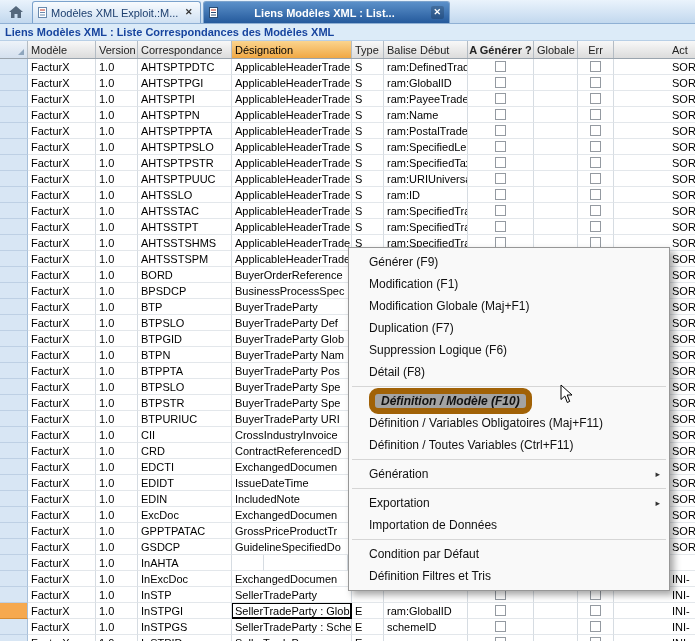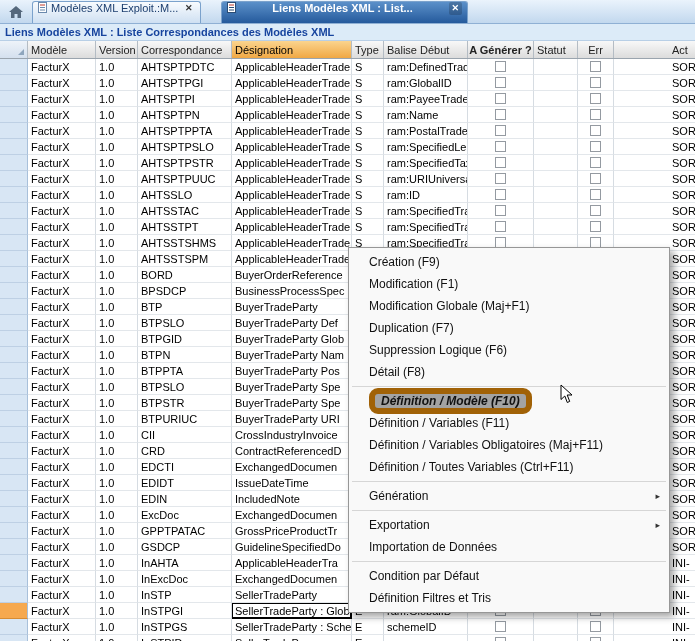--- a/index.html
+++ b/index.html
@@ -3,21 +3,21 @@
 <meta charset="utf-8">
 <style>
   html,body{margin:0;padding:0;background:#fff;}
   .screen{width:695px;height:641px;position:relative;overflow:hidden;background:#fff;
           font-family:"Liberation Sans",sans-serif;-webkit-font-smoothing:antialiased;}
 
   
   .tabbar{height:24px;background:linear-gradient(#eaf3fc,#c2d8ee);display:flex;align-items:flex-end;
           padding-left:4px;border-bottom:1px solid #8fb0d4;box-sizing:border-box;}
   .homebtn{width:24px;height:20px;display:flex;align-items:center;justify-content:center;margin:0 4px 1px 0;}
-  .tab{height:21px;display:flex;align-items:flex-start;gap:4px;padding:0 5px;margin-right:20px;
+  .tab{height:21px;display:flex;align-items:center;gap:4px;padding:0 5px;margin-right:2px;
        border:1px solid #7ba2cc;border-bottom:none;border-radius:3px 3px 0 0;font-size:11px;white-space:nowrap;}
   .tab.inactive{background:linear-gradient(#f8fbfe,#cfe0f2);color:#1c3e6e;}
   .tab.active{background:linear-gradient(#5b90c9,#255a9c);color:#fff;font-weight:bold;gap:36px;}
   .tab .x{font-size:9px;width:13px;height:13px;line-height:13px;text-align:center;border-radius:2px;font-weight:bold;}
   .tab.inactive .x{color:#333;}
   .tab.active .x{color:#fff;background:rgba(0,0,0,.18);}
 
   
   .titlebar{height:17px;line-height:17px;background:#dcebf8;color:#17449e;font-weight:bold;font-size:11px;
             padding-left:5px;border-bottom:1px solid #b8cfe6;box-sizing:border-box;}
@@ -106,21 +106,21 @@
     <div class="hcell corner w-rowhdr">
       <span class="corner-tri"></span>
     </div>
     <div class="hcell w-model">Modèle</div>
     <div class="hcell w-version">Version</div>
     <div class="hcell w-corr">Correspondance</div>
     <div class="hcell w-desig sorted">Désignation</div>
     <div class="hcell w-type">Type</div>
     <div class="hcell w-balise">Balise Début</div>
     <div class="hcell w-gen">A Générer ?</div>
-    <div class="hcell w-statut">Statut</div>
+    <div class="hcell w-statut">Globale</div>
     <div class="hcell w-err">Err</div>
     <div class="hcell w-act" style="padding-left:58px;border-right:none;">Act</div>
   </div>
 
   <div class="gridbody" id="gridbody">
       <div class="row">
       <div class="cell rowhdr w-rowhdr"></div>
       <div class="cell w-model">FacturX</div>
       <div class="cell w-version">1.0</div>
       <div class="cell w-corr">AHTSPTPDTC</div>
@@ -644,21 +644,20 @@
       <div class="cell w-err">
         <span class="cb"></span>
       </div>
       <div class="cell w-act" style="border-right:none;">SOR</div>
     </div>
       <div class="row">
       <div class="cell rowhdr w-rowhdr"></div>
       <div class="cell w-model">FacturX</div>
       <div class="cell w-version">1.0</div>
       <div class="cell w-corr">InAHTA</div>
-      <div class="cell w-desig">ApplicableHeaderTra</div>
       <div class="cell w-type"></div>
       <div class="cell w-balise"></div>
       <div class="cell w-gen">
         <span class="cb"></span>
       </div>
       <div class="cell w-statut"></div>
       <div class="cell w-err">
         <span class="cb"></span>
       </div>
       <div class="cell w-act" style="border-right:none;">INI-</div>
@@ -745,43 +744,40 @@
       <div class="cell w-statut"></div>
       <div class="cell w-err">
         <span class="cb"></span>
       </div>
       <div class="cell w-act" style="border-right:none;">INI-</div>
     </div>
     </div>
 
   <div class="menu" id="contextmenu">
       <div class="mi">
-        <span class="lbl">Création (F9)</span>
+        <span class="lbl">Générer (F9)</span>
       </div>
       <div class="mi">
         <span class="lbl">Modification (F1)</span>
       </div>
       <div class="mi">
         <span class="lbl">Modification Globale (Maj+F1)</span>
       </div>
       <div class="mi">
         <span class="lbl">Duplication (F7)</span>
       </div>
       <div class="mi">
         <span class="lbl">Suppression Logique (F6)</span>
       </div>
       <div class="mi">
         <span class="lbl">Détail (F8)</span>
       </div>
       <div class="sep"></div>
       <div class="mi hl">
         <span class="lbl">Définition / Modèle (F10)</span>
-      </div>
-      <div class="mi">
-        <span class="lbl">Définition / Variables (F11)</span>
       </div>
       <div class="mi">
         <span class="lbl">Définition / Variables Obligatoires (Maj+F11)</span>
       </div>
       <div class="mi">
         <span class="lbl">Définition / Toutes Variables (Ctrl+F11)</span>
       </div>
       <div class="sep"></div>
       <div class="mi">
         <span class="lbl">Génération</span>

